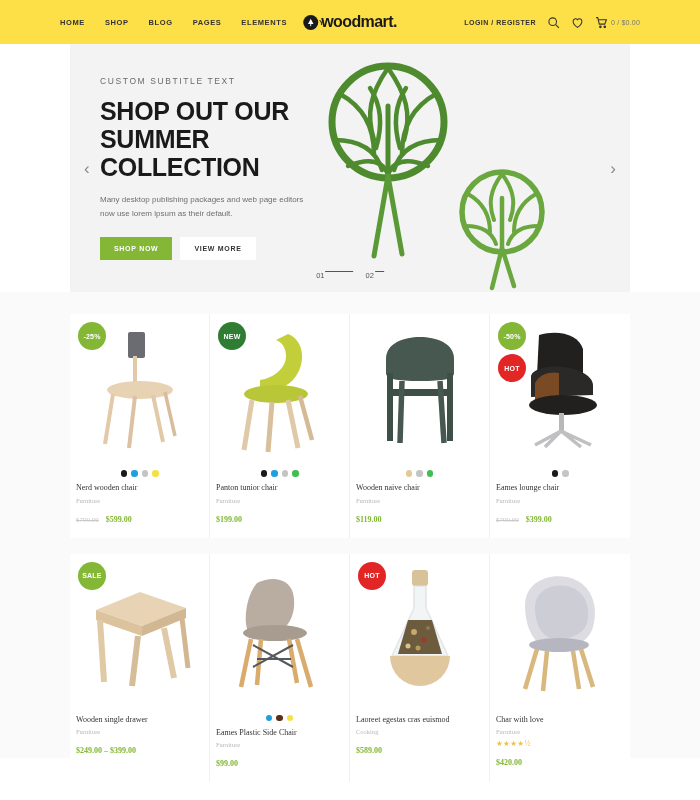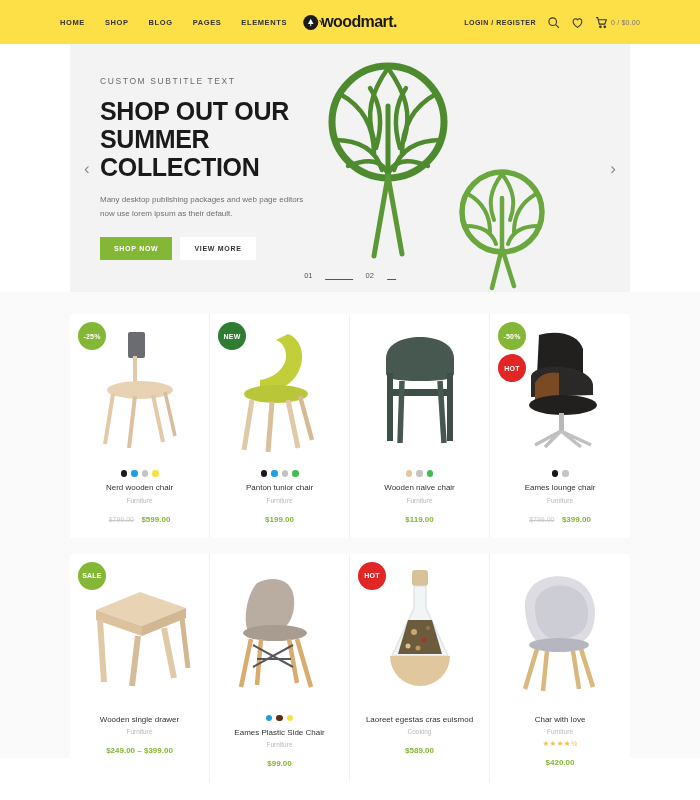--- a/index.html
+++ b/index.html
@@ -77,21 +77,21 @@
     position: absolute; top: 50%; transform: translateY(-50%);
     font-size: 17px; color: #8a8a8a; cursor: pointer; z-index: 5;
     font-family: "Liberation Sans", sans-serif; line-height: 1;
   }
   .hero-arrow.left { left: 14px; }
   .hero-arrow.right { right: 14px; }
   .hero-pager {
     position: absolute; bottom: 12px; left: 50%; transform: translateX(-50%);
     display: flex; align-items: center; gap: 12px; z-index: 5;
   }
-  .pager-item { display: flex; align-items: flex-end; gap: 13px; cursor: pointer; }
+  .pager-item { display: flex; align-items: flex-start; gap: 1px; cursor: pointer; }
   .pager-num { font-size: 7.5px; color: #555; font-weight: 500; }
   .pager-line { height: 1px; background: #555; }
   .pager-item.active .pager-line { width: 28px; }
   .pager-item .pager-line { width: 9px; }
 
   
   .trending {
     background: #fafafa; padding: 22px 70px 0 70px;
     height: 466px; position: relative;
   }
@@ -127,21 +127,21 @@
   }
   .badge {
     width: 28px; height: 28px; border-radius: 50%; color: #fff;
     font-size: 7px; font-weight: 700; display: flex;
     align-items: center; justify-content: center; letter-spacing: 0.2px;
   }
   .badge-sale { background: #83b735; }
   .badge-new { background: #2e7d32; }
   .badge-hot { background: #e22525; }
 
-  .card-body { padding: 6px 6px 12px; text-align: center; background: #fff; }
+  .card-body { padding: 6px 6px 12px; text-align: left; background: #fff; font-family: Liberation Serif, serif; }
   .swatches {
     display: flex; gap: 4px; justify-content: center; margin-bottom: 6px;
     height: 7px; align-items: center;
   }
   .swatch { width: 6.5px; height: 6.5px; border-radius: 50%; cursor: pointer; }
   .p-name {
     font-size: 8px; color: #333; margin-bottom: 4px; cursor: pointer;
     line-height: 1.2; font-weight: 400;
   }
   .p-cat { font-size: 6.5px; color: #b9b9b9; margin-bottom: 4px; }

